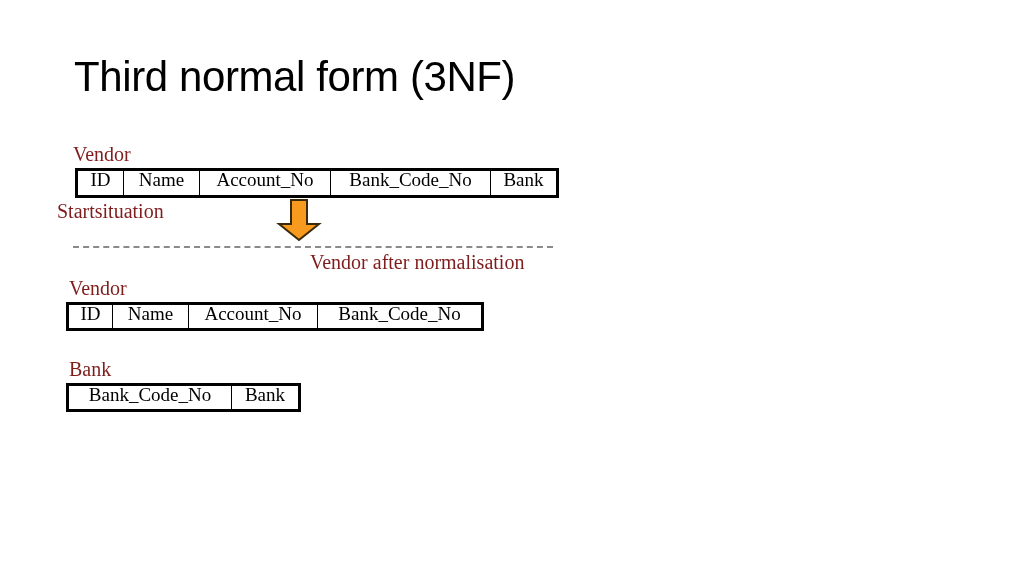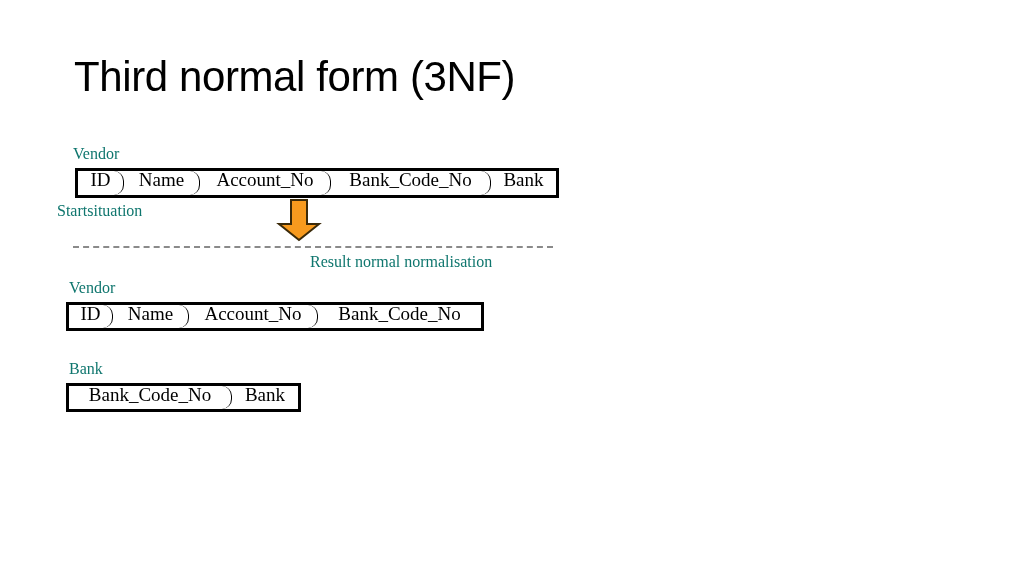--- a/index.html
+++ b/index.html
@@ -32,23 +32,23 @@
     line-height: 50px;
     color: #000000;
     letter-spacing: -0.4px;
     white-space: nowrap;
   }
 
   
   .caption {
     position: absolute;
     font-family: "Liberation Serif", serif;
-    font-size: 16px;
+    font-size: 20px;
     line-height: 22px;
-    color: #0f766e;
+    color: #7f1d1d;
     white-space: nowrap;
   }
 
   
   .rel-table {
     position: absolute;
     display: flex;
     border: 3px solid #000000;
     background: #ffffff;
     box-sizing: border-box;
@@ -59,21 +59,20 @@
     line-height: 21px;
     color: #000000;
     text-align: left;
     padding: 2px 8px 9px 8px;
     border-right: 1px solid #000000;
     white-space: nowrap;
     box-sizing: border-box;
     display: flex;
     align-items: center;
     justify-content: center;
-    border-radius: 10px;
   }
   .rel-cell:last-child {
     border-right: none;
   }
 
   
   #table-vendor-start { left: 75px; top: 168px; height: 30px; }
   #table-vendor-start .rel-cell.c0 { width: 46px; }
   #table-vendor-start .rel-cell.c1 { width: 76px; }
   #table-vendor-start .rel-cell.c2 { width: 131px; }
@@ -143,21 +142,21 @@
   <div class="caption" id="label-startsituation">Startsituation</div>
 
   <div class="arrow-wrap">
     <svg viewBox="0 0 50 44" xmlns="http://www.w3.org/2000/svg">
       <polygon points="17,2 33,2 33,26 45,26 25,42 5,26 17,26" fill="#F79A1E" stroke="#3B2A09" stroke-width="2" stroke-linejoin="miter"></polygon>
     </svg>
   </div>
 
   <div class="divider"></div>
 
-  <div class="caption" id="label-result">Result normal normalisation</div>
+  <div class="caption" id="label-result">Vendor after normalisation</div>
 
   <div class="caption" id="label-vendor-result">Vendor</div>
 
   <div class="rel-table" id="table-vendor-result">
     <div class="rel-cell c0">ID</div>
     <div class="rel-cell c1">Name</div>
     <div class="rel-cell c2">Account_No</div>
     <div class="rel-cell c3">Bank_Code_No</div>
   </div>
 

